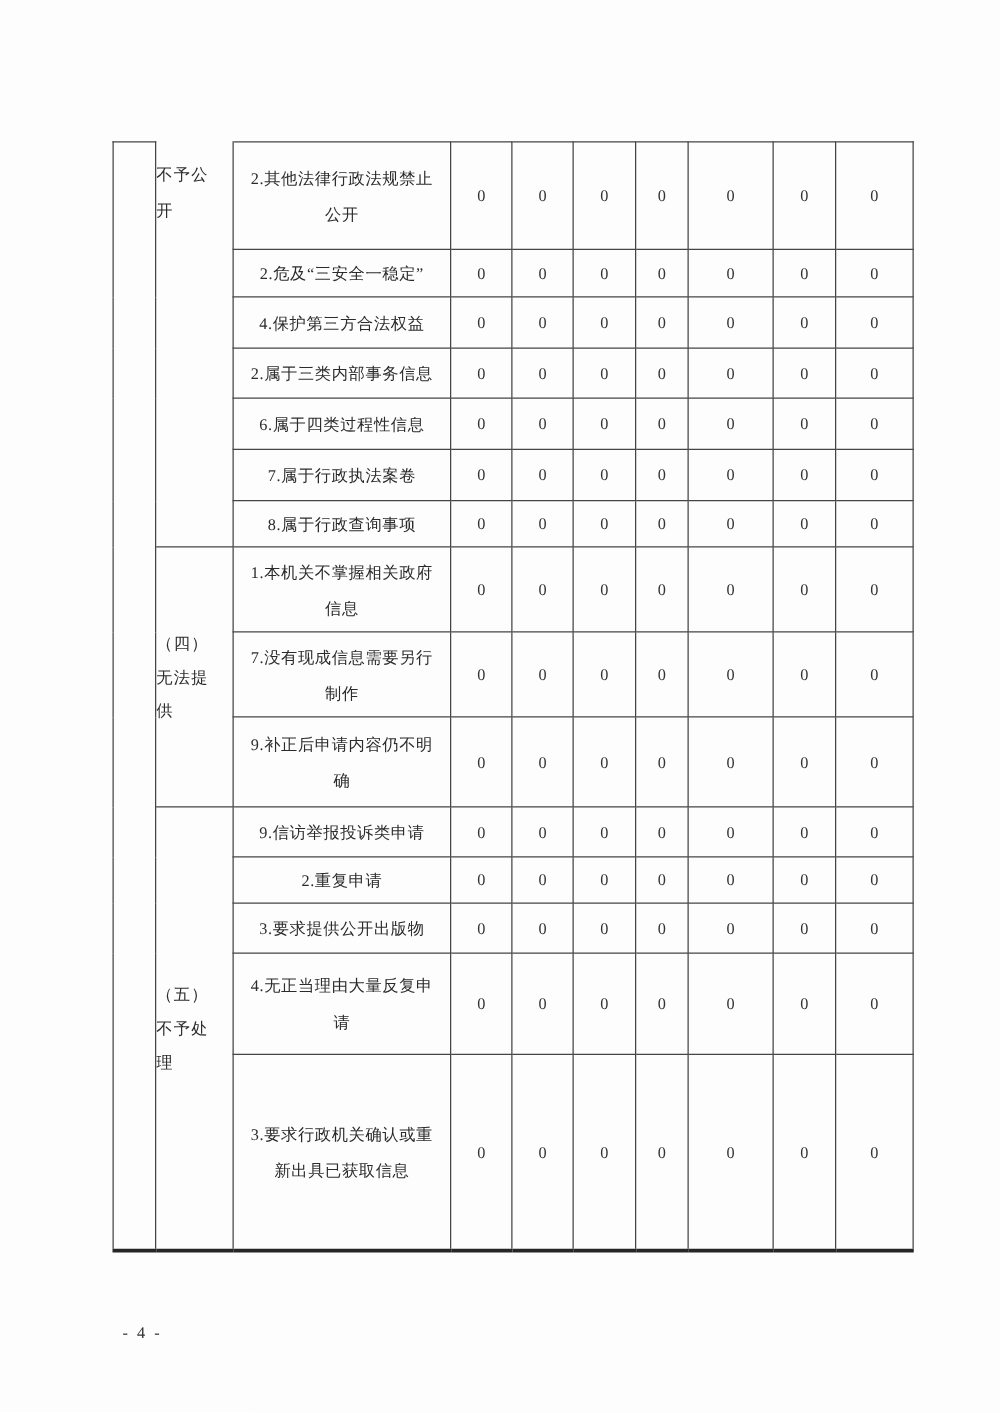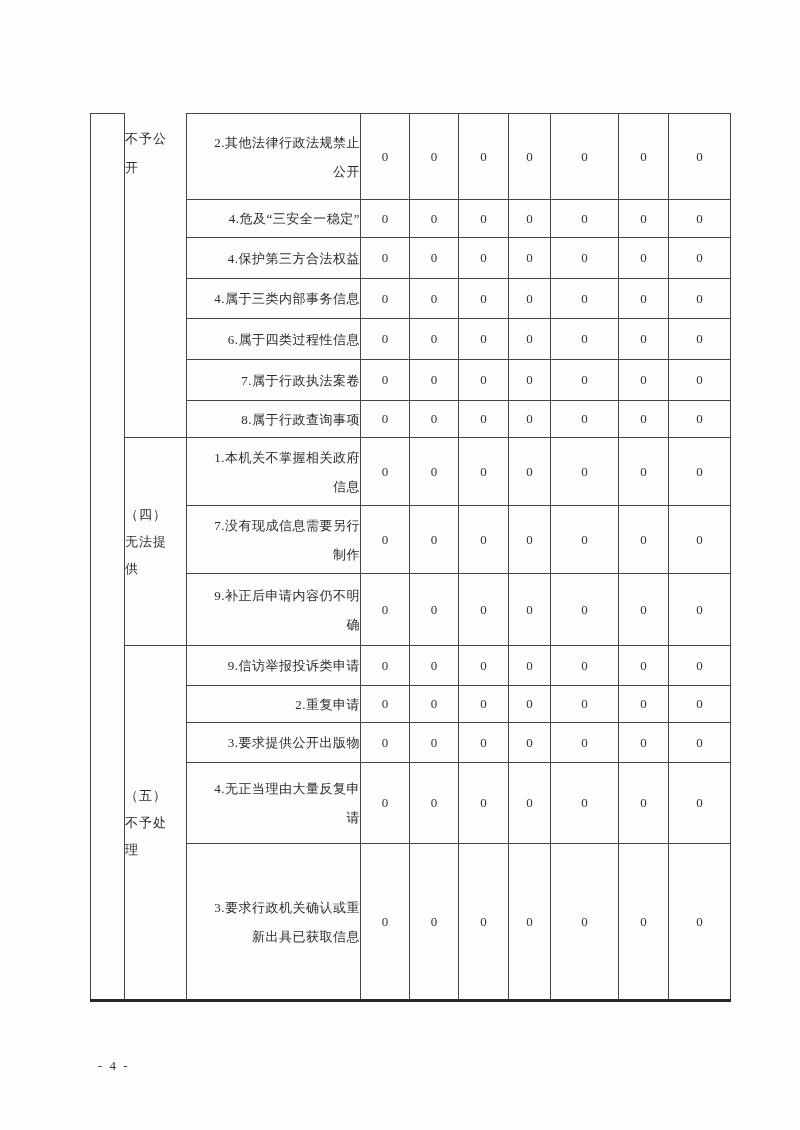--- a/index.html
+++ b/index.html
@@ -40,25 +40,24 @@
     font-size: 13px;
     line-height: 27px;
     letter-spacing: 1px;
     white-space: pre-line;
   }
   td.cat.open-top {
     border-top: none;
     vertical-align: top;
     padding-top: 11px;
     line-height: 29px;
-    font-family: Liberation Mono, monospace;
   }
   td.lbl {
     vertical-align: middle;
-    text-align: right;
+    text-align: center;
     padding: 0 6px 0 9px;
     font-size: 13px;
     line-height: 29px;
     letter-spacing: 0.5px;
     white-space: pre-line;
   }
   td.val {
     text-align: center;
     vertical-align: middle;
     font-size: 13px;
@@ -104,41 +103,41 @@
 公开</td>
       <td class="val">0</td>
       <td class="val">0</td>
       <td class="val">0</td>
       <td class="val">0</td>
       <td class="val">0</td>
       <td class="val">0</td>
       <td class="val">0</td>
     </tr>
     <tr style="height:38px">
-      <td class="lbl">4.危及“三安全一稳定”</td>
+      <td class="lbl">2.危及“三安全一稳定”</td>
       <td class="val">0</td>
       <td class="val">0</td>
       <td class="val">0</td>
       <td class="val">0</td>
       <td class="val">0</td>
       <td class="val">0</td>
       <td class="val">0</td>
     </tr>
     <tr style="height:41px">
       <td class="lbl">4.保护第三方合法权益</td>
       <td class="val">0</td>
       <td class="val">0</td>
       <td class="val">0</td>
       <td class="val">0</td>
       <td class="val">0</td>
       <td class="val">0</td>
       <td class="val">0</td>
     </tr>
     <tr style="height:40px">
-      <td class="lbl">4.属于三类内部事务信息</td>
+      <td class="lbl">2.属于三类内部事务信息</td>
       <td class="val">0</td>
       <td class="val">0</td>
       <td class="val">0</td>
       <td class="val">0</td>
       <td class="val">0</td>
       <td class="val">0</td>
       <td class="val">0</td>
     </tr>
     <tr style="height:41px">
       <td class="lbl">6.属于四类过程性信息</td>

